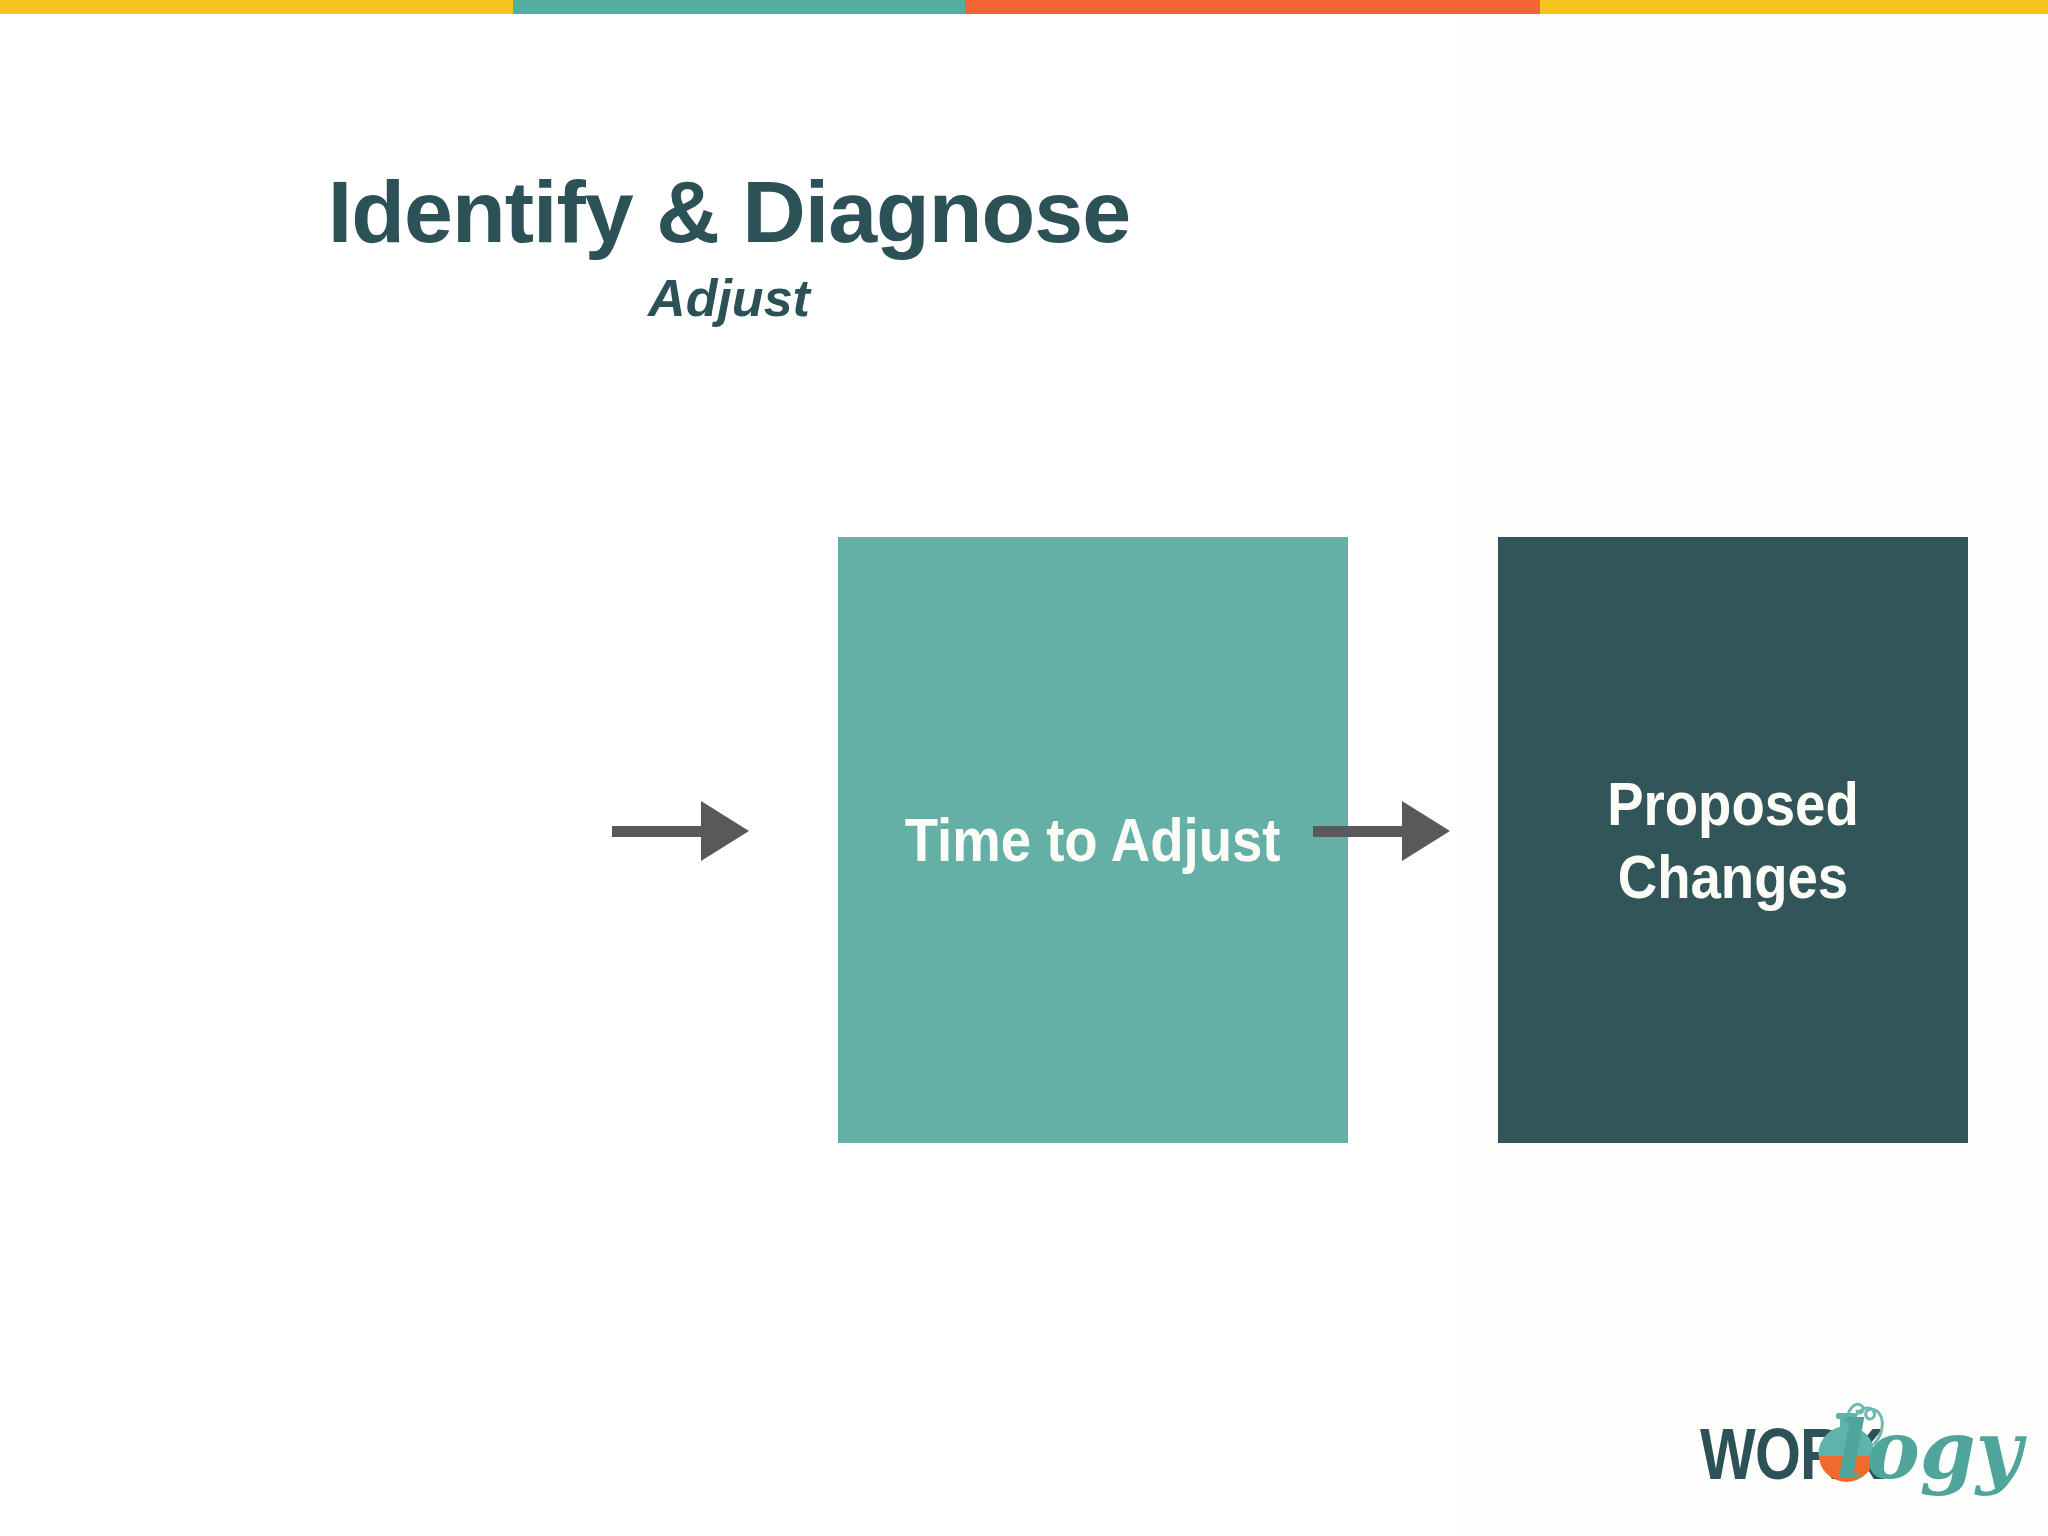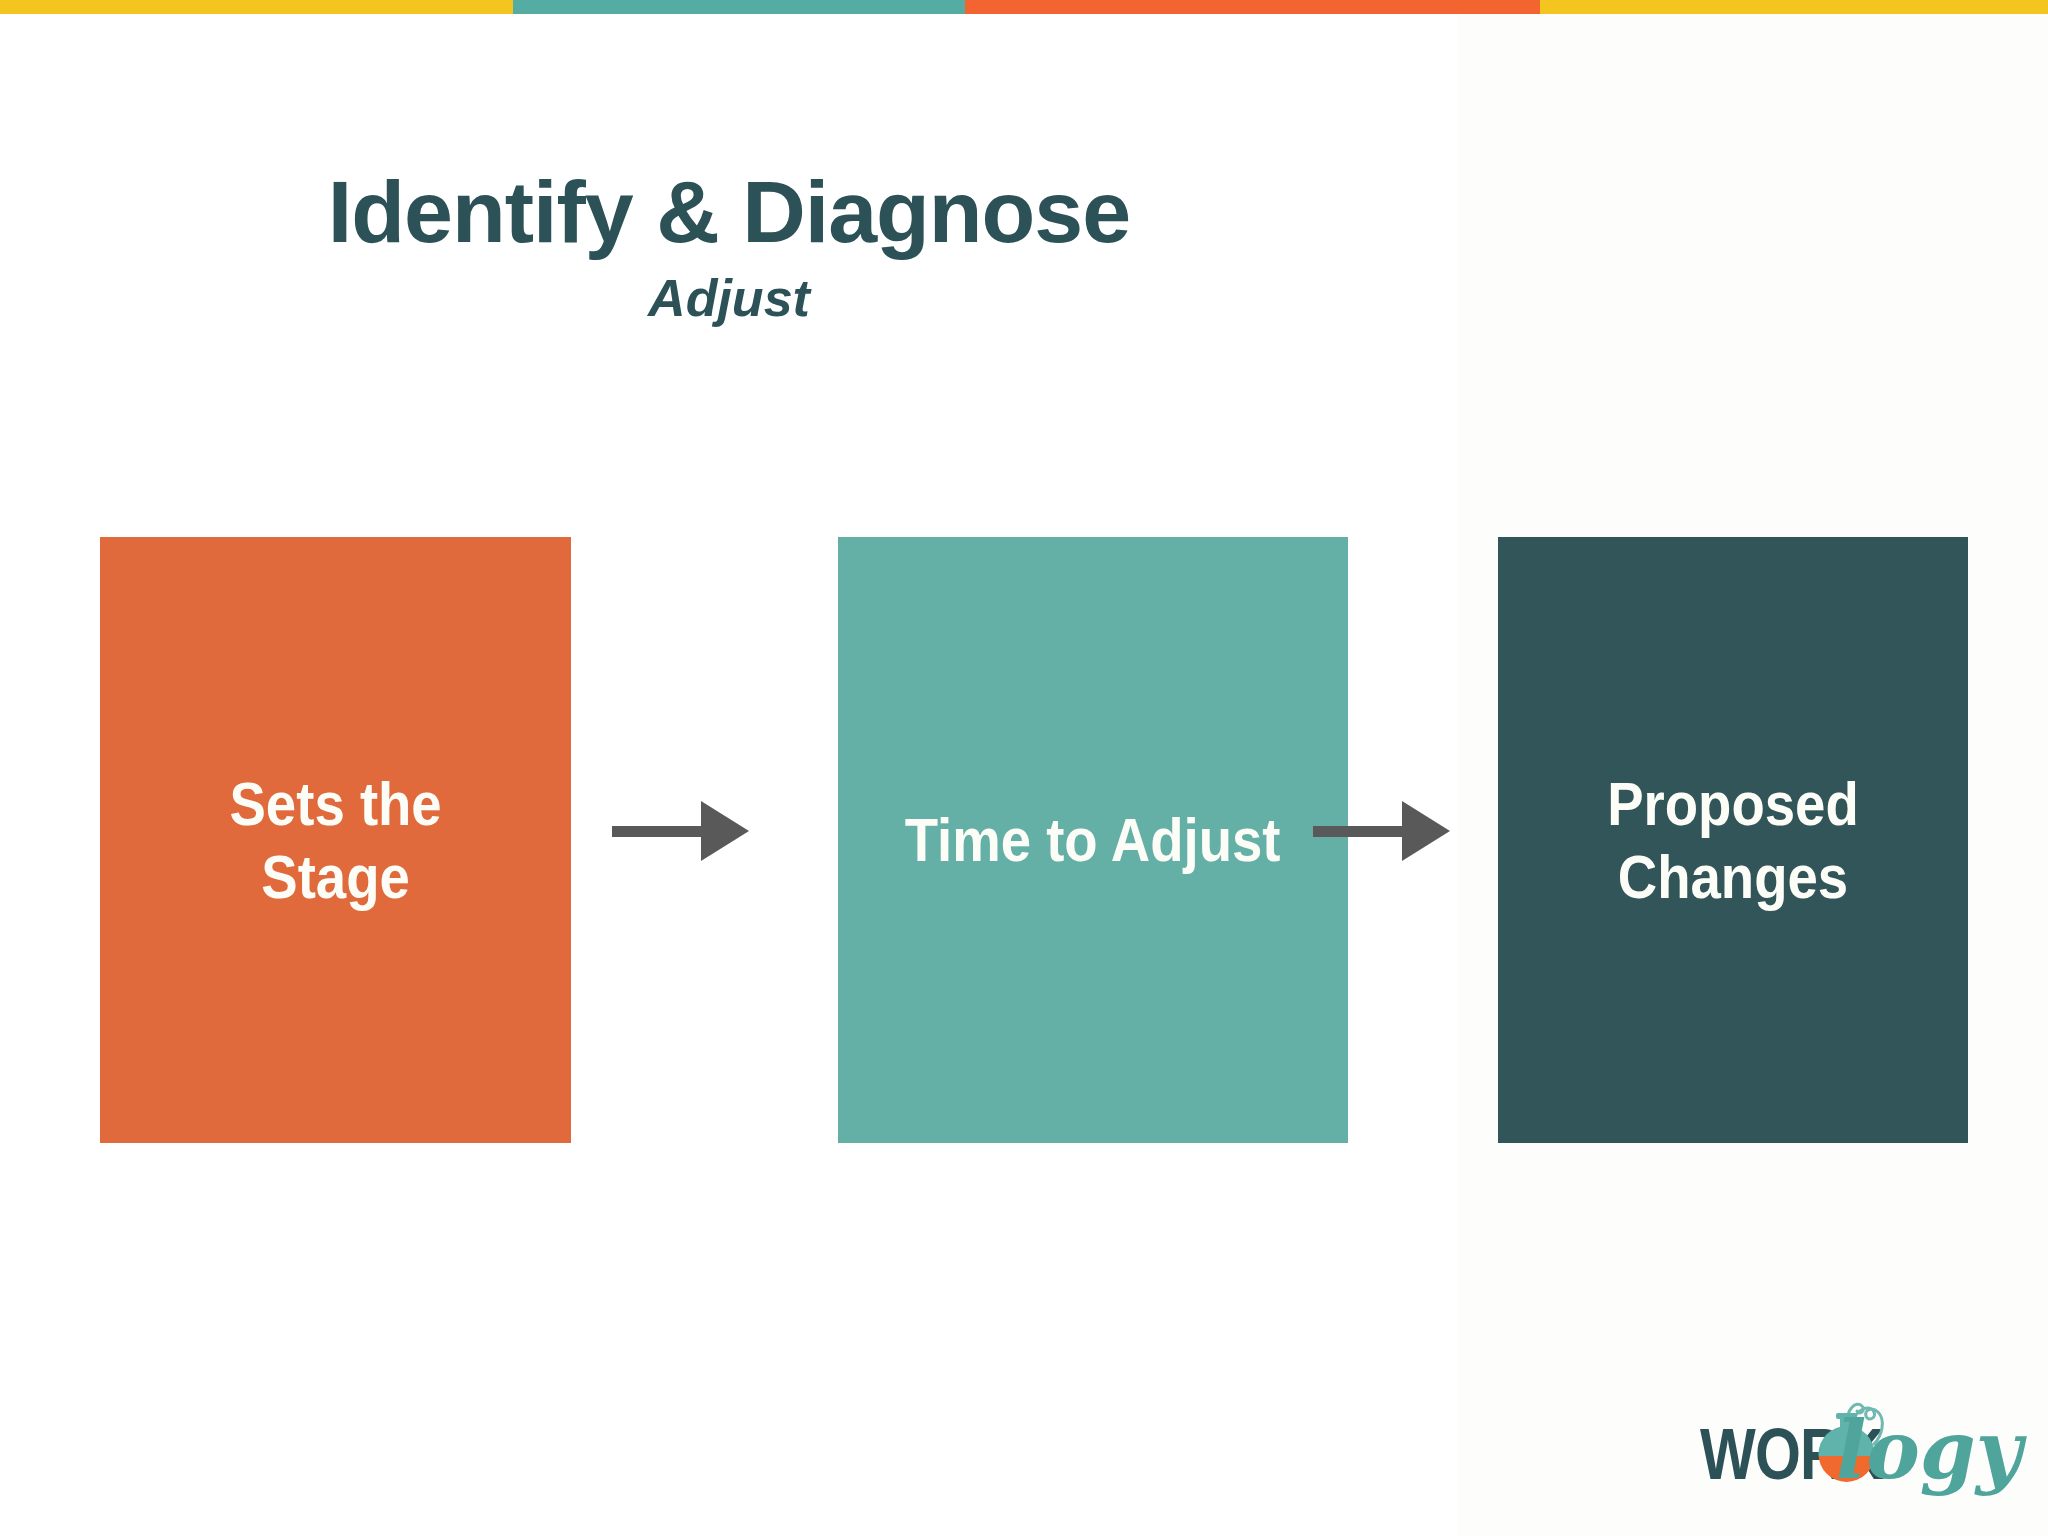--- a/index.html
+++ b/index.html
@@ -166,24 +166,20 @@
     <span style="width:452px;background:#55aca2"></span>
     <span style="width:575px;background:#f26531"></span>
     <span style="width:508px;background:#f5c51f"></span>
   </div>
 
   <div class="title-block">
     <h1 class="slide-title">Identify &amp; Diagnose</h1>
     <div class="slide-subtitle">Adjust</div>
   </div>
 
-  <div class="stage-box" id="stage-0" style="background:#e06a3c">
-    <div class="stage-label">Sets the
-Stage</div>
-  </div>
 
   <div class="stage-box" id="stage-1" style="background:#65b0a6">
     <div class="stage-label">Time to Adjust</div>
   </div>
 
   <div class="stage-box" id="stage-2" style="background:#32555a">
     <div class="stage-label">Proposed
 Changes</div>
   </div>
 

